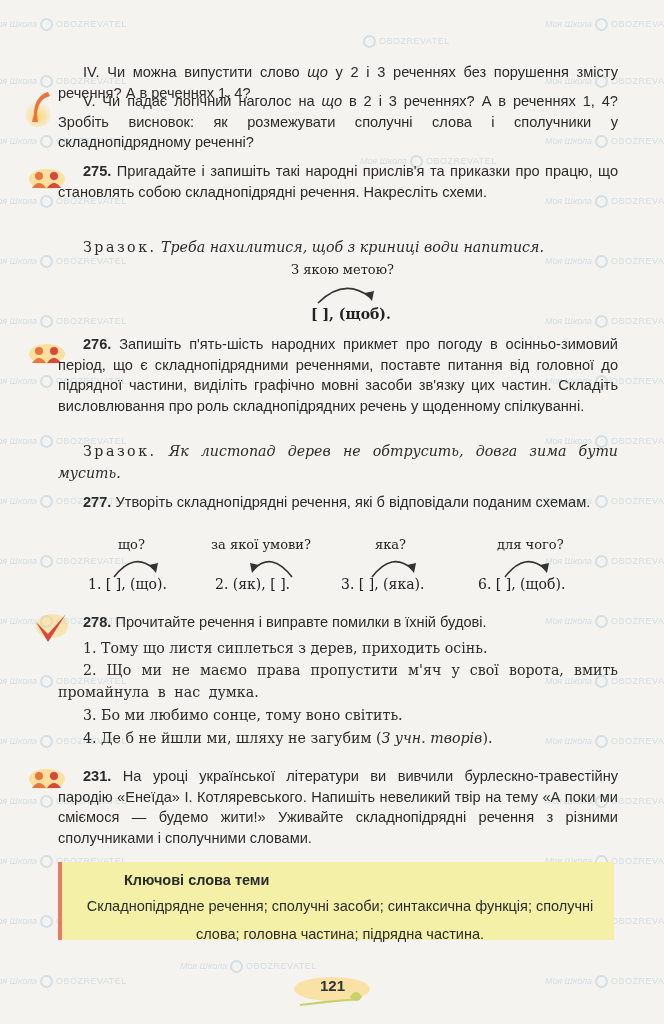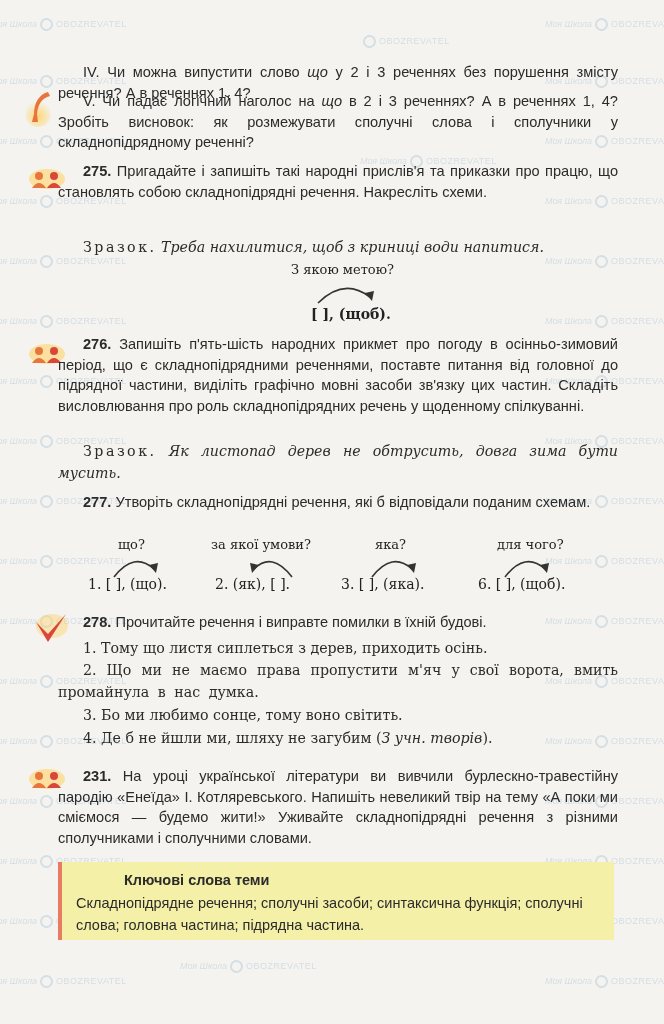--- a/index.html
+++ b/index.html
@@ -26,21 +26,21 @@
   .icon-pen { position: absolute; left: 26px; top: 88px; width: 28px; height: 40px; }
   .icon-pair { position: absolute; left: 28px; width: 38px; height: 22px; }
   .icon-check { position: absolute; left: 34px; top: 612px; width: 34px; height: 32px; }
 
   .scheme { position: absolute; font-family: "DejaVu Serif", serif; font-size: 14px; color: #222; white-space: nowrap; }
   .q { position: absolute; font-family: "DejaVu Serif", serif; font-size: 13px; color: #222; white-space: nowrap; }
   .arc { position: absolute; }
 
   .keybox { position: absolute; left: 58px; top: 862px; width: 556px; height: 78px; background: #f4f0a8; border-left: 4px solid #e87b62; box-sizing: border-box; padding: 8px 10px 0 14px; }
   .key-title { font-weight: bold; font-size: 14.5px; line-height: 20px; margin-left: 48px; }
-  .key-body { font-size: 14.5px; line-height: 22px; margin-top: 2px; }
+  .key-body { font-size: 14.5px; line-height: 28px; margin-top: 2px; text-align: center; }
 
   .page-num-wrap { position: absolute; left: 290px; top: 975px; width: 90px; height: 40px; }
   .page-num { position: absolute; left: 30px; top: 2px; font-weight: bold; font-size: 15px; color: #333; }
 </style>
 </head>
 <body>
 
 <div class="page">
 
   <div>
@@ -195,13 +195,21 @@
   </svg>
   <div class="para indent" style="top:766px;">
     <span class="num">231.</span><span> На уроці української літератури ви вивчили бурлескно-травестійну пародію «Енеїда» І. Котляревського. Напишіть невеликий твір на тему «А поки ми сміємося — будемо жити!» Уживайте складнопідрядні речення з різними сполучниками і сполучними словами.</span>
   </div>
 
   <div class="keybox">
     <div class="key-title">Ключові слова теми</div>
     <div class="key-body">Складнопідрядне речення; сполучні засоби; синтаксична функція; сполучні слова; головна частина; підрядна частина.</div>
   </div>
 
+  <div class="page-num-wrap">
+    <svg style="position:absolute;left:0;top:0;" width="90" height="40" viewBox="0 0 90 40">
+      <ellipse cx="42" cy="14" rx="38" ry="12" fill="#ffd36b" opacity="0.55"></ellipse>
+      <path d="M10 30 Q40 26 70 24" stroke="#c7d26a" stroke-width="2" fill="none"></path>
+      <path d="M60 22 q6 -10 12 0 q-6 8 -12 0" fill="#c7d26a"></path>
+    </svg>
+    <div class="page-num">121</div>
+  </div>
 </div>
 
 </body></html>

